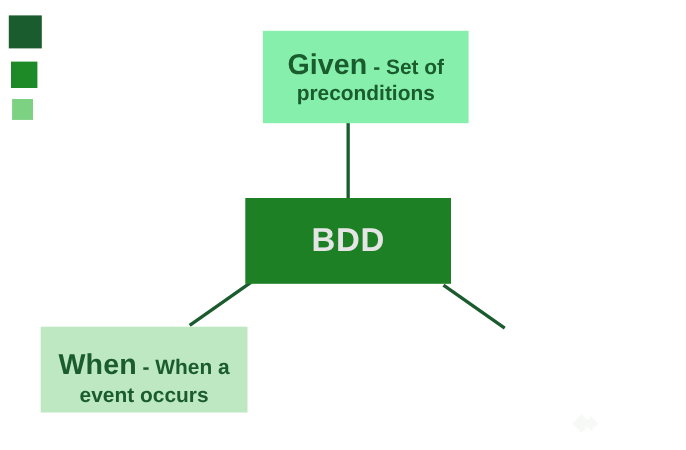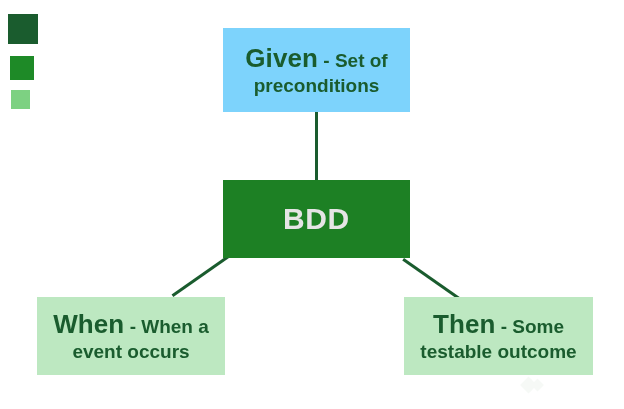--- a/index.html
+++ b/index.html
@@ -78,20 +78,21 @@
     width: 187px;
     height: 78px;
     background: #1d8024;
   }
   #node-when {
     left: 37px;
     top: 297px;
     width: 188px;
     height: 78px;
     background: #bde8c1;
+    align-items: flex-end;
   }
   #node-then {
     left: 404px;
     top: 297px;
     width: 189px;
     height: 78px;
     background: #bde8c1;
   }
 
   .node-text { display: block; }
@@ -137,35 +138,32 @@
 <div id="canvas" style="background: rgb(255, 255, 255);">
 
   <div class="swatch" id="swatch-dark" style="background: rgb(26, 92, 46);"></div>
   <div class="swatch" id="swatch-mid" style="background: rgb(30, 138, 39);"></div>
   <div class="swatch" id="swatch-light" style="background: rgb(125, 209, 130);"></div>
 
   <div class="connector" id="connector-top" style="background: rgb(26, 92, 46);"></div>
   <div class="connector" id="connector-left" style="background: rgb(26, 92, 46);"></div>
   <div class="connector" id="connector-right" style="background: rgb(26, 92, 46);"></div>
 
-  <div class="node" id="node-given" style="background: #7dd3fc;">
+  <div class="node" id="node-given" style="background: #86efac; margin-left: 16px;">
     <span class="node-text"><span class="kw" style="color: rgb(26, 92, 46);">Given</span><span class="desc" style="color: rgb(26, 92, 46);"> - Set of preconditions</span></span>
   </div>
 
   <div class="node" id="node-bdd" style="background: rgb(29, 128, 36);">
     <span class="node-text"><span class="kw" style="color: #e5e5e5;">BDD</span></span>
   </div>
 
   <div class="node" id="node-when" style="background: rgb(189, 232, 193);">
     <span class="node-text"><span class="kw" style="color: rgb(26, 92, 46);">When</span><span class="desc" style="color: rgb(26, 92, 46);"> - When a event occurs</span></span>
   </div>
 
-  <div class="node" id="node-then" style="background: rgb(189, 232, 193);">
-    <span class="node-text"><span class="kw" style="color: rgb(26, 92, 46);">Then</span><span class="desc" style="color: rgb(26, 92, 46);"> - Some testable outcome</span></span>
-  </div>
 
   <div id="watermark">
     <span id="watermark-logo">
       <svg width="26" height="26" viewBox="0 0 26 26" aria-hidden="true">
         <path d="M13 1 L25 13 L18.5 19.5 L15 16 L11.5 19.5 L5 13 L11.5 6.5 L15 10 L18.5 6.5 L13 1 Z" fill="#eef5ee"></path>
         <path d="M8 13 L13 18 L9.5 21.5 L1 13 L9.5 4.5 L13 8 L8 13 Z" fill="#eef5ee"></path>
       </svg>
     </span>
   </div>
 

